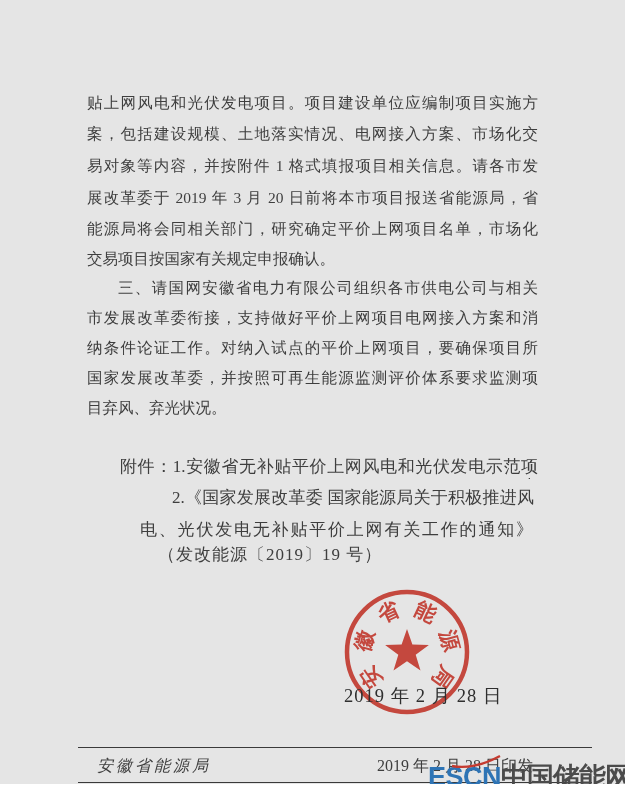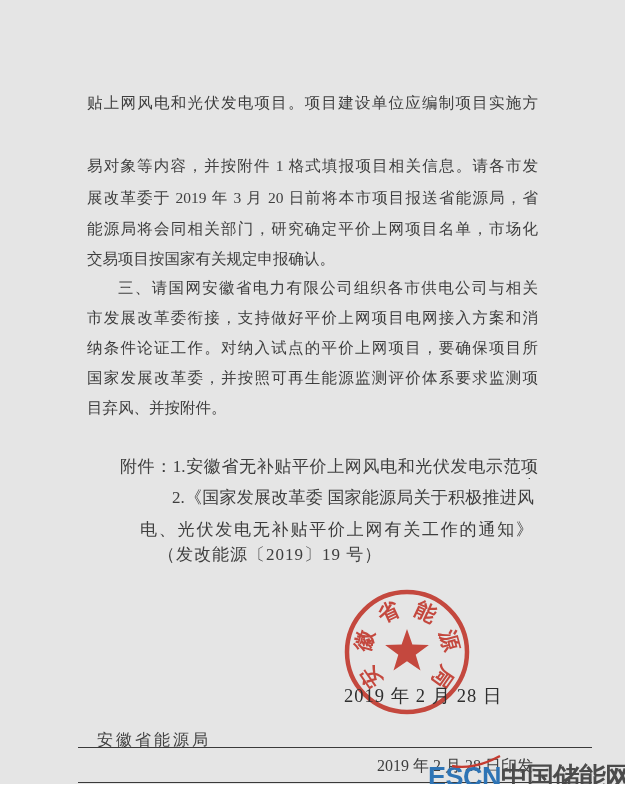--- a/index.html
+++ b/index.html
@@ -32,22 +32,22 @@
   }
   .seal-date{
     position:absolute;left:344px;top:683px;z-index:2;
     font-size:18.5px;color:#2f2f2f;letter-spacing:1px;white-space:nowrap;text-align:right;
   }
   
   .rule{position:absolute;left:78px;width:514px;border-top:1.6px solid #3a3a3a;z-index:0;}
   .rule-top{top:747px;}
   .rule-bottom{top:782px;}
   .footer-issuer{
-    position:absolute;left:97px;top:730px;font-size:16px;
-    letter-spacing:3px;color:#3e3e3e;white-space:nowrap;
+    position:absolute;left:97px;top:756px;font-size:16px;
+    letter-spacing:3px;color:#3e3e3e;white-space:nowrap;font-style:italic;
   }
   .footer-date{
     position:absolute;left:377px;top:756px;font-size:16px;
     color:#3e3e3e;white-space:nowrap;
   }
   
   .watermark{
     position:absolute;left:428px;top:763px;z-index:3;
     font-family:"Liberation Sans","DejaVu Sans",sans-serif;
     font-weight:bold;font-size:27px;line-height:28px;
@@ -56,29 +56,30 @@
   .wm-latin{color:#2e74b5;}
   .wm-cn{color:#4b4b4b;letter-spacing:-1px;}
   .wm-swoosh{position:absolute;left:450px;top:753px;width:54px;height:18px;z-index:4;}
 </style>
 </head>
 <body>
 
 <div class="page">
 
   <div class="bline" style="top:93px">贴上网风电和光伏发电项目。项目建设单位应编制项目实施方</div>
+  <div class="bline" style="top:124px">案，包括建设规模、土地落实情况、电网接入方案、市场化交</div>
   <div class="bline" style="top:156px">易对象等内容，并按附件 1 格式填报项目相关信息。请各市发</div>
   <div class="bline" style="top:188px">展改革委于 2019 年 3 月 20 日前将本市项目报送省能源局，省</div>
   <div class="bline end" style="top:249px">交易项目按国家有关规定申报确认。</div>
   <div class="bline" style="top:219px">能源局将会同相关部门，研究确定平价上网项目名单，市场化</div>
   <div class="bline indent" style="top:278px">三、请国网安徽省电力有限公司组织各市供电公司与相关</div>
   <div class="bline" style="top:338px">纳条件论证工作。对纳入试点的平价上网项目，要确保项目所</div>
   <div class="bline" style="top:308px">市发展改革委衔接，支持做好平价上网项目电网接入方案和消</div>
   <div class="bline" style="top:368px">国家发展改革委，并按照可再生能源监测评价体系要求监测项</div>
-  <div class="bline end" style="top:398px">目弃风、并按附件。</div>
+  <div class="bline end" style="top:398px">目弃风、弃光状况。</div>
 
   <div class="aline" style="left:120px;top:457px;width:418px">附件：1.安徽省无补贴平价上网风电和光伏发电示范项目表</div>
   <div class="aline" style="left:172px;top:488px;width:362px">2.《国家发展改革委 国家能源局关于积极推进风</div>
   <div class="aline" style="left:140px;top:520px;width:393px">电、光伏发电无补贴平价上网有关工作的通知》</div>
   <div class="aline plain" style="left:158px;top:545px;width:260px">（发改能源〔2019〕19 号）</div>
 
   <svg class="seal" viewBox="0 0 150 150">
     <circle cx="75" cy="75" r="60" fill="none" stroke-width="4.5" stroke="#c23b30"></circle>
     <polygon points="75,52 80.4,67.6 96.9,67.9 83.7,77.8 88.5,93.6 75,84.2 61.5,93.6 66.3,77.8 53.1,67.9 69.6,67.6" fill="#c23b30"></polygon>
     <text x="75" y="38" text-anchor="middle" transform="rotate(-125 75 75)" fill="#c23b30">安</text>

